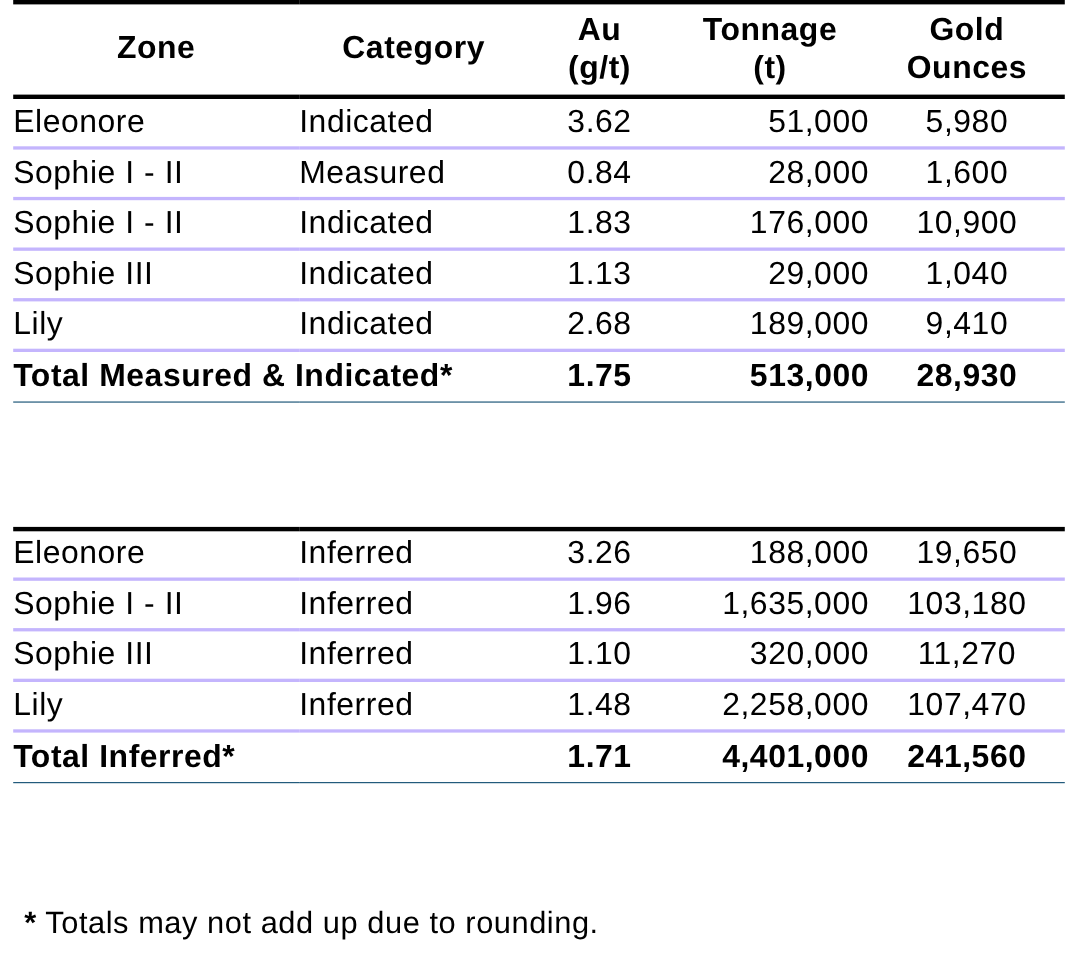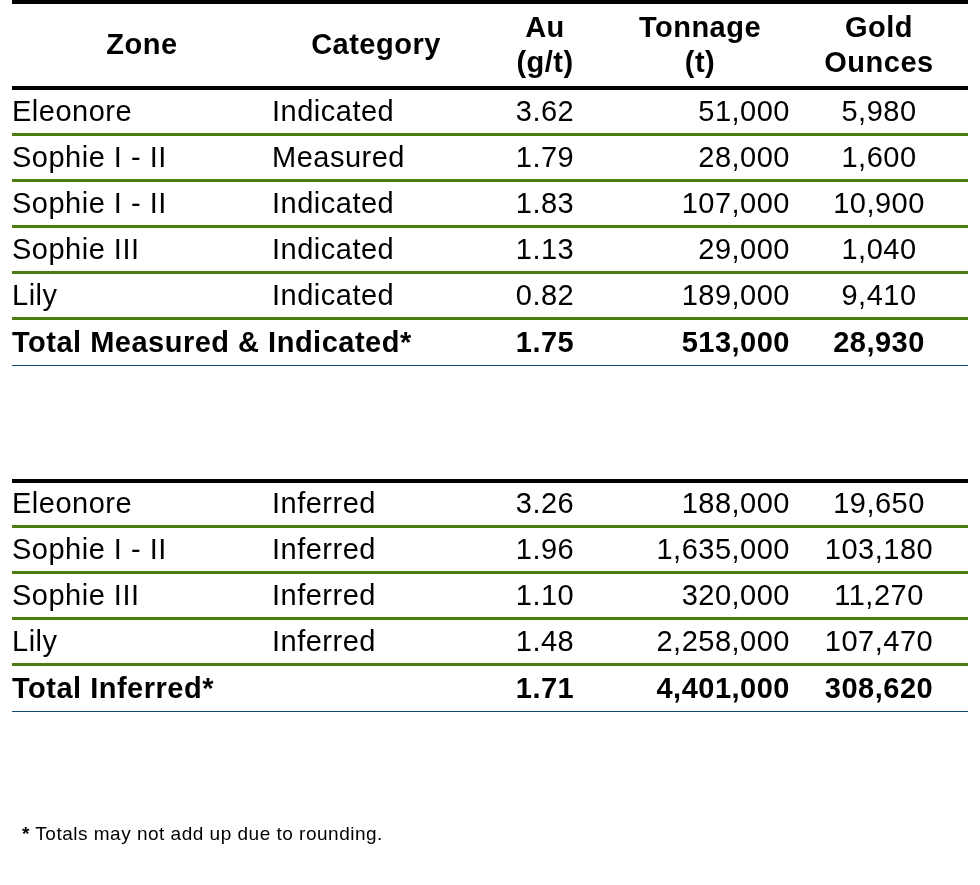--- a/index.html
+++ b/index.html
@@ -36,36 +36,36 @@
     height: 86px;
     border-bottom: 4px solid #000;
   }
   .res-tbl th {
     font-weight: bold;
     text-align: center;
   }
   .hdr-line { line-height: 1.22; }
   .res-tbl tbody tr.data-row {
     height: 46px;
-    border-bottom: 3px solid #4d7c0f;
+    border-bottom: 3px solid #c4b5fd;
   }
   .res-tbl tbody tr.total-row {
     height: 47px;
     border-bottom: 1px solid #0c4a6e;
     font-weight: bold;
   }
   .c-zone  { text-align: left;  padding-left: 18px; }
   .c-cat   { text-align: left;  padding-left: 13px; }
   .c-au    { text-align: center; }
   .c-ton   { text-align: right; padding-right: 15px; }
   .c-gold  { text-align: center; padding-right: 23px; }
   .total-label { text-align: left; padding-left: 16px; }
   .footnote {
     margin: 111px 0 0 22px;
-    font-size: 19px;
+    font-size: 28px;
     letter-spacing: 0.5px;
   }
   .footnote .marker { font-weight: bold; }
 </style>
 </head>
 <body>
 
 <table class="res-tbl" id="table-mi">
   <colgroup>
     <col style="width:260px">
@@ -100,42 +100,42 @@
     <tr class="data-row">
       <td class="c-zone">Eleonore</td>
       <td class="c-cat">Indicated</td>
       <td class="c-au">3.62</td>
       <td class="c-ton">51,000</td>
       <td class="c-gold">5,980</td>
     </tr>
     <tr class="data-row">
       <td class="c-zone">Sophie I - II</td>
       <td class="c-cat">Measured</td>
-      <td class="c-au">1.79</td>
+      <td class="c-au">0.84</td>
       <td class="c-ton">28,000</td>
       <td class="c-gold">1,600</td>
     </tr>
     <tr class="data-row">
       <td class="c-zone">Sophie I - II</td>
       <td class="c-cat">Indicated</td>
       <td class="c-au">1.83</td>
-      <td class="c-ton">107,000</td>
+      <td class="c-ton">176,000</td>
       <td class="c-gold">10,900</td>
     </tr>
     <tr class="data-row">
       <td class="c-zone">Sophie III</td>
       <td class="c-cat">Indicated</td>
       <td class="c-au">1.13</td>
       <td class="c-ton">29,000</td>
       <td class="c-gold">1,040</td>
     </tr>
     <tr class="data-row">
       <td class="c-zone">Lily</td>
       <td class="c-cat">Indicated</td>
-      <td class="c-au">0.82</td>
+      <td class="c-au">2.68</td>
       <td class="c-ton">189,000</td>
       <td class="c-gold">9,410</td>
     </tr>
     <tr class="total-row">
       <td class="total-label" colspan="2">Total Measured &amp; Indicated*</td>
       <td class="c-au">1.75</td>
       <td class="c-ton">513,000</td>
       <td class="c-gold">28,930</td>
     </tr>
   </tbody>
@@ -175,18 +175,18 @@
       <td class="c-zone">Lily</td>
       <td class="c-cat">Inferred</td>
       <td class="c-au">1.48</td>
       <td class="c-ton">2,258,000</td>
       <td class="c-gold">107,470</td>
     </tr>
     <tr class="total-row">
       <td class="total-label" colspan="2">Total Inferred*</td>
       <td class="c-au">1.71</td>
       <td class="c-ton">4,401,000</td>
-      <td class="c-gold">308,620</td>
+      <td class="c-gold">241,560</td>
     </tr>
   </tbody>
 </table>
 
 <p class="footnote"><span class="marker">*</span><span> Totals may not add up due to rounding.</span></p>
 
 </body></html>

